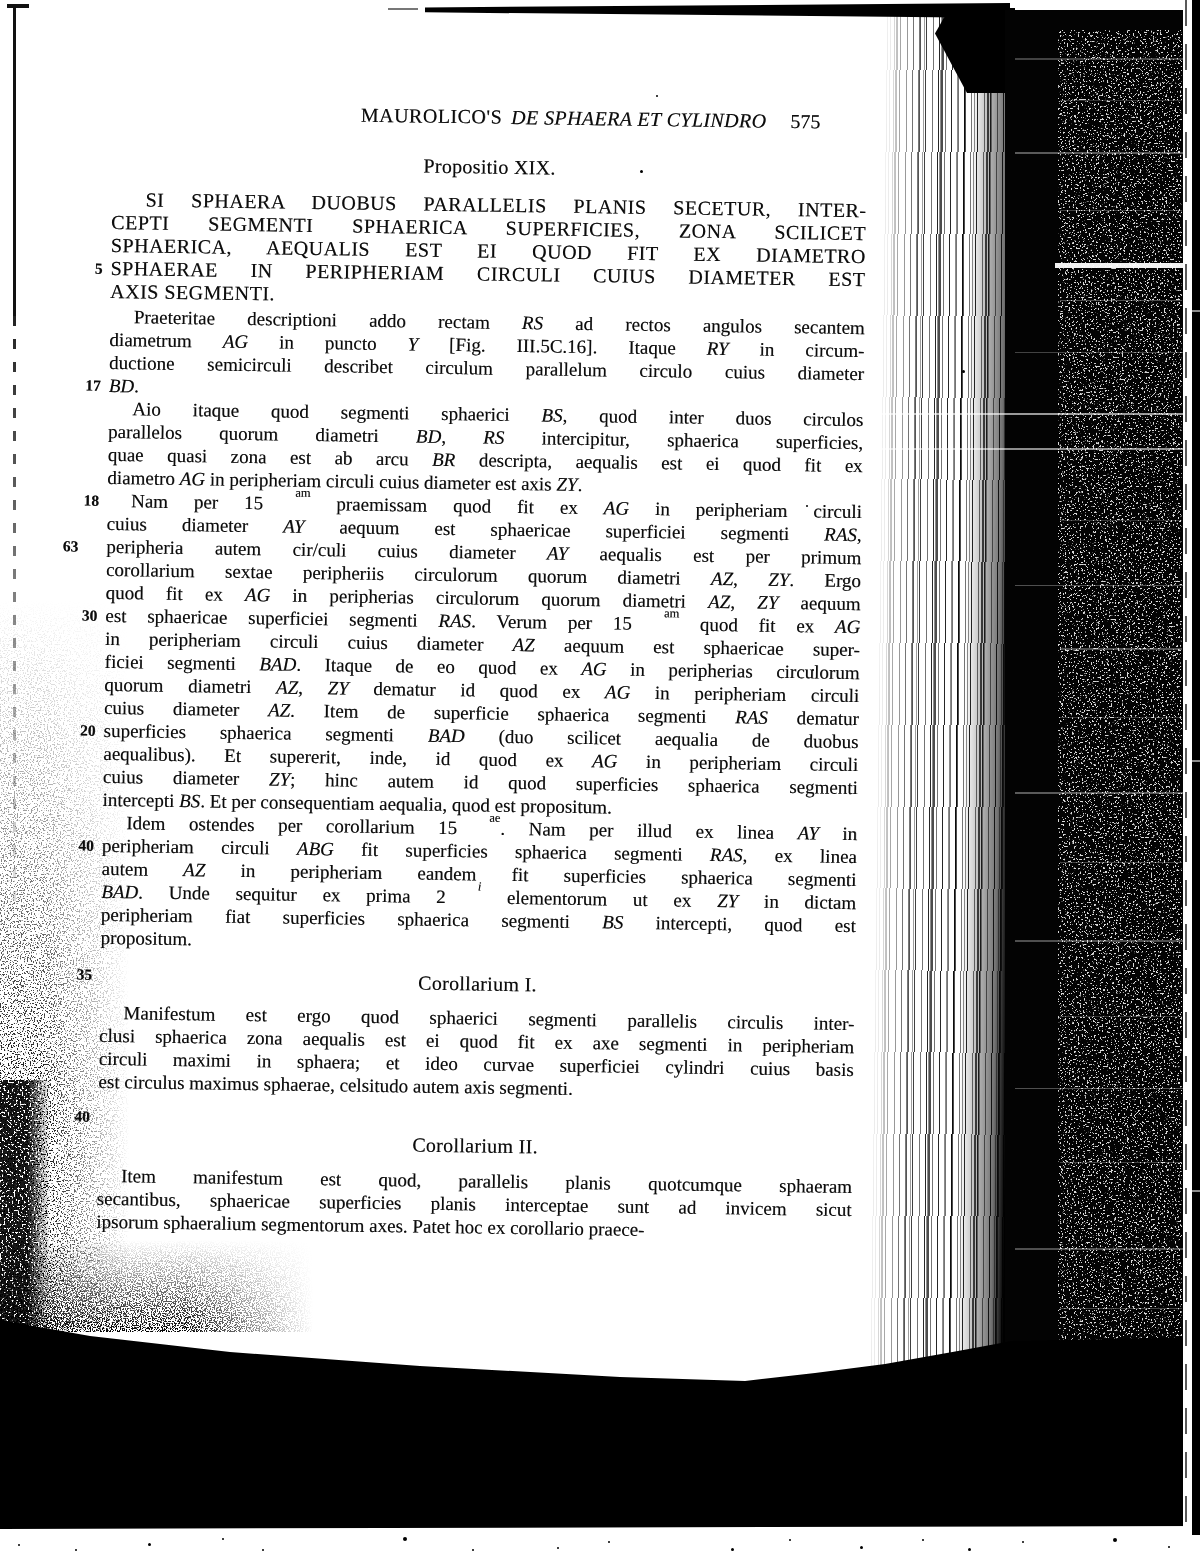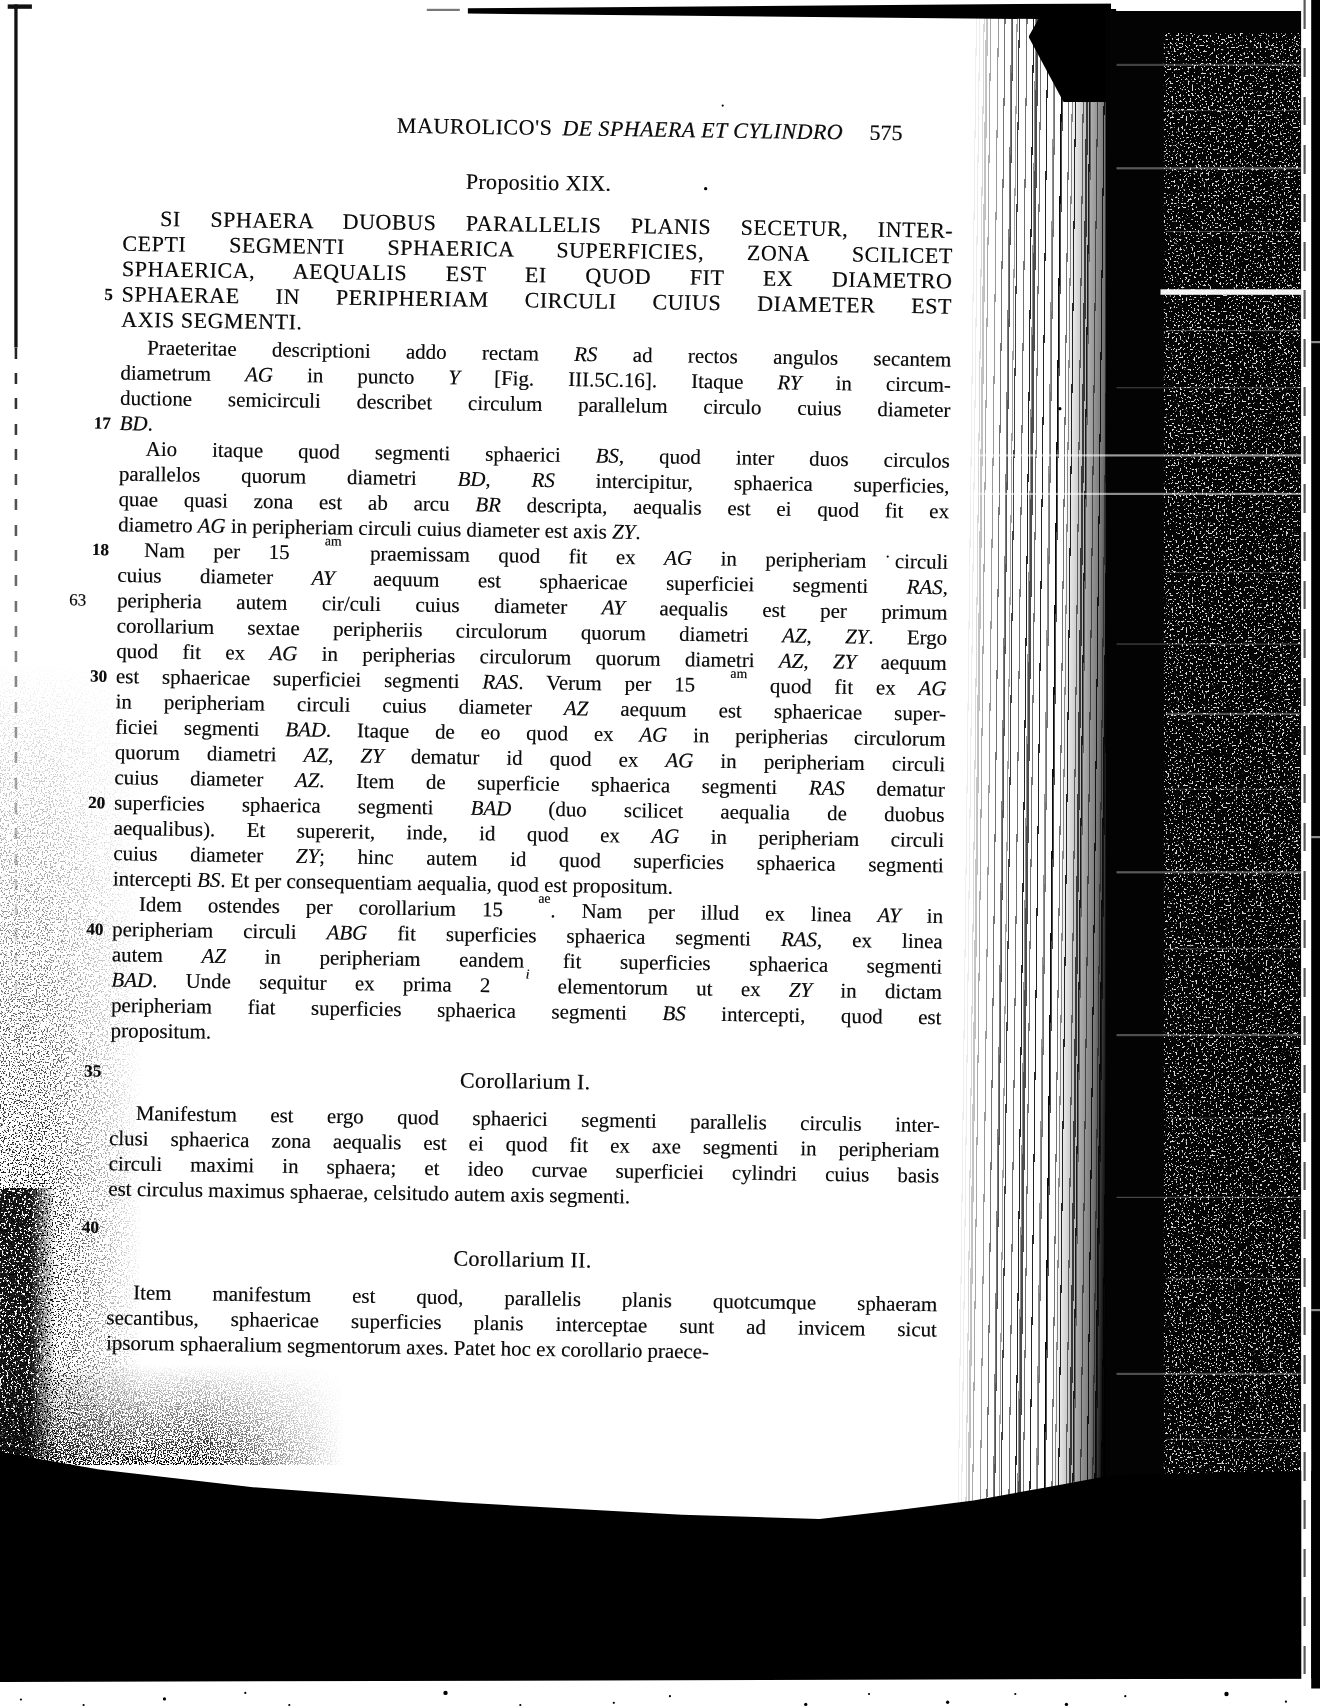--- a/index.html
+++ b/index.html
@@ -21,21 +21,21 @@
   .line.last{text-align-last:left;}
   .line.indent{text-indent:24px;}
   .caps .line{font-size:20px;letter-spacing:.5px;}
   .caps .line.indent{text-indent:34px;}
   .line i, .heading i{font-style:italic;}
   .line sup{font-size:12.5px;line-height:0;position:relative;top:-6px;letter-spacing:0;margin-left:32px;}
   .heading{position:relative;text-align:center;font-size:20px;height:23px;line-height:23px;letter-spacing:.3px;}
   .margin-num{position:absolute;left:-38px;top:0;width:30px;text-align:right;
               font-size:15.5px;font-weight:700;letter-spacing:0;text-indent:0;text-align-last:right;}
   .folio-num{position:absolute;left:-62px;top:0;width:34px;text-align:center;
-             font-size:15.5px;font-weight:400;text-indent:0;text-align-last:right;}
+             font-size:15.5px;font-weight:700;text-indent:0;text-align-last:right;}
 
   
   .art{position:absolute;}
   #left-rule{left:13px;top:4px;width:3px;height:312px;background:#111;z-index:1;}
   #left-rule-t{left:7px;top:4px;width:22px;height:4px;background:#111;z-index:1;}
   #left-rule-dash{left:13px;top:316px;width:3px;height:590px;z-index:1;
     background:repeating-linear-gradient(180deg,#222 0 10px,transparent 10px 23px);
     -webkit-mask-image:linear-gradient(180deg,#000 0,rgba(0,0,0,.15) 95%);
             mask-image:linear-gradient(180deg,#000 0,rgba(0,0,0,.15) 95%);}
 

